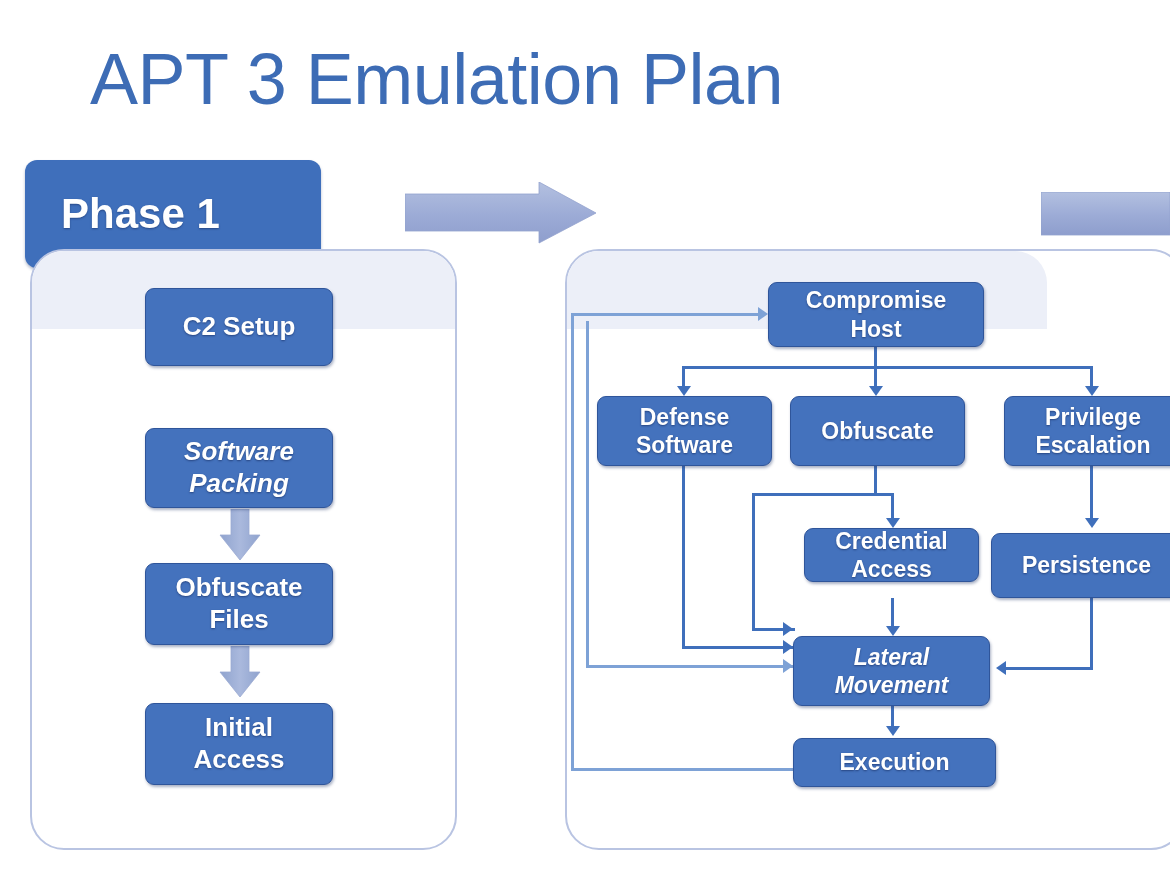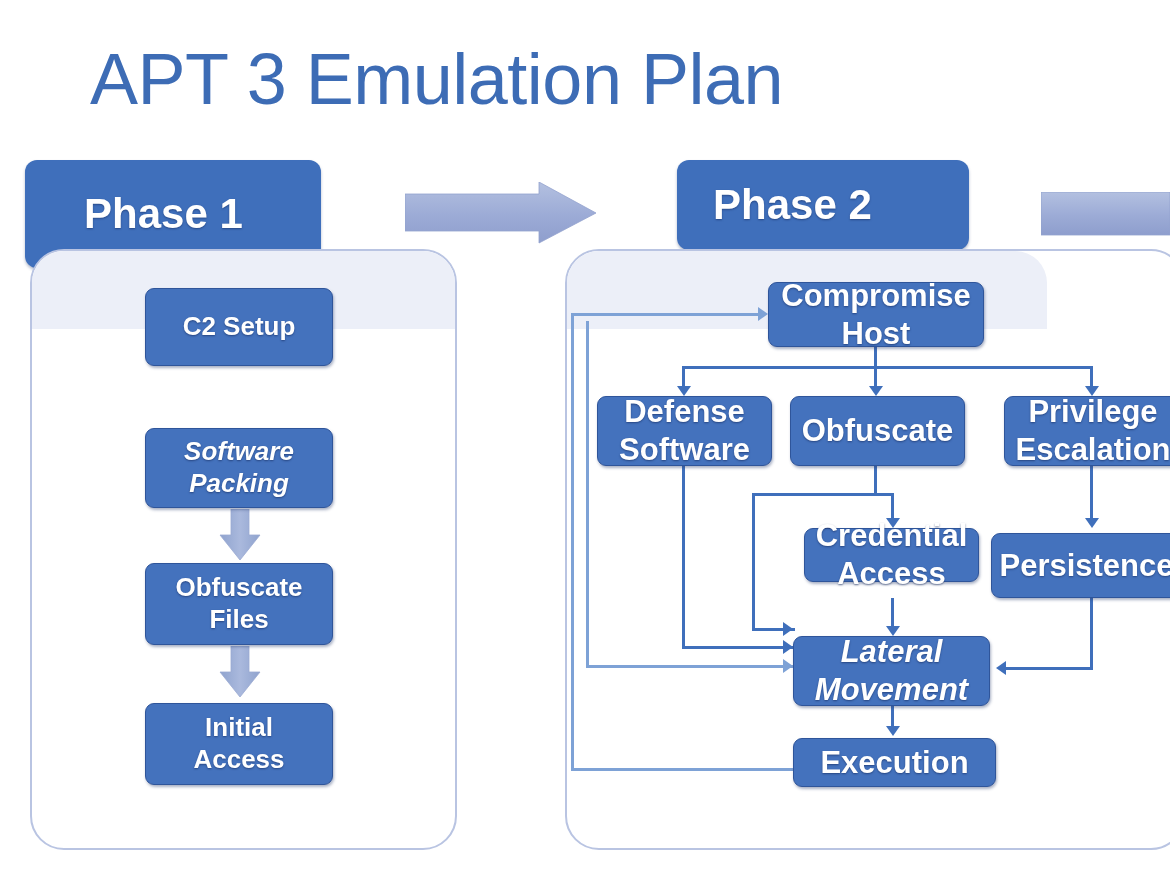--- a/index.html
+++ b/index.html
@@ -80,21 +80,21 @@
     text-align: center;
     box-sizing: border-box;
     color: #ffffff;
     font-weight: bold;
     line-height: 1.22;
     text-shadow: 0 1px 2px rgba(20,40,90,0.6);
     padding: 2px 6px;
     z-index: 6;
   }
   .node.p1 { font-size: 26px; }
-  .node.p2 { font-size: 31px; }
+  .node.p2 { font-size: 23px; }
 
   
   .block-arrow-down {
     position: absolute;
     z-index: 5;
   }
   .big-arrow-right {
     position: absolute;
     z-index: 5;
   }
@@ -133,21 +133,21 @@
     border-right: 10px solid #3f6fbb;
   }
 </style>
 </head>
 <body>
 
 <div id="slide">
 
   <div id="title">APT 3 Emulation Plan</div>
 
-  <div class="phase-tab" style="left:25px; top:160px; width:296px; height:108px; z-index:2;padding-left:23px;">
+  <div class="phase-tab" style="left:25px; top:160px; width:296px; height:108px; z-index:2;">
     <span class="phase-tab-label">Phase 1</span>
   </div>
 
   <div class="phase-panel" style="left:30px; top:249px; width:427px; height:601px; z-index:3;">
     <div class="phase-inner-shade" style="width:423px;"></div>
   </div>
 
   <div class="node p1" style="left:145px; top:288px; width:188px; height:78px;">
     <span>C2 Setup</span>
   </div>
@@ -190,23 +190,20 @@
           <stop offset="100%" stop-color="#8e9ecd"></stop>
       </linearGradient>
     </defs>
     <polygon points="0,12 134,12 134,0 191,31 134,61 134,49 0,49" fill="url(#gb1)" stroke="#93a2ce" stroke-width="0.8"></polygon>
   </svg>
 
   <svg class="big-arrow-right" style="left:1041px; top:192px;" width="129" height="44" viewBox="0 0 129 44">
     <polygon points="0,0 129,0 129,43 0,43" fill="url(#gb1)" stroke="#93a2ce" stroke-width="0.8"></polygon>
   </svg>
 
-  <div class="phase-tab" style="left:677px; top:160px; width:292px; height:90px; z-index:2;">
-    <span class="phase-tab-label">Phase 2</span>
-  </div>
 
   <div class="phase-panel" style="left:565px; top:249px; width:620px; height:601px; z-index:3;">
     <div class="phase-inner-shade" style="width:480px;"></div>
   </div>
 
   <div class="conn light" style="left:571px; top:313px; width:3px; height:458px;"></div>
 
   <div class="conn light" style="left:571px; top:768px; width:225px; height:3px;"></div>
 
   <div class="conn light" style="left:571px; top:313px; width:190px; height:3px;"></div>

